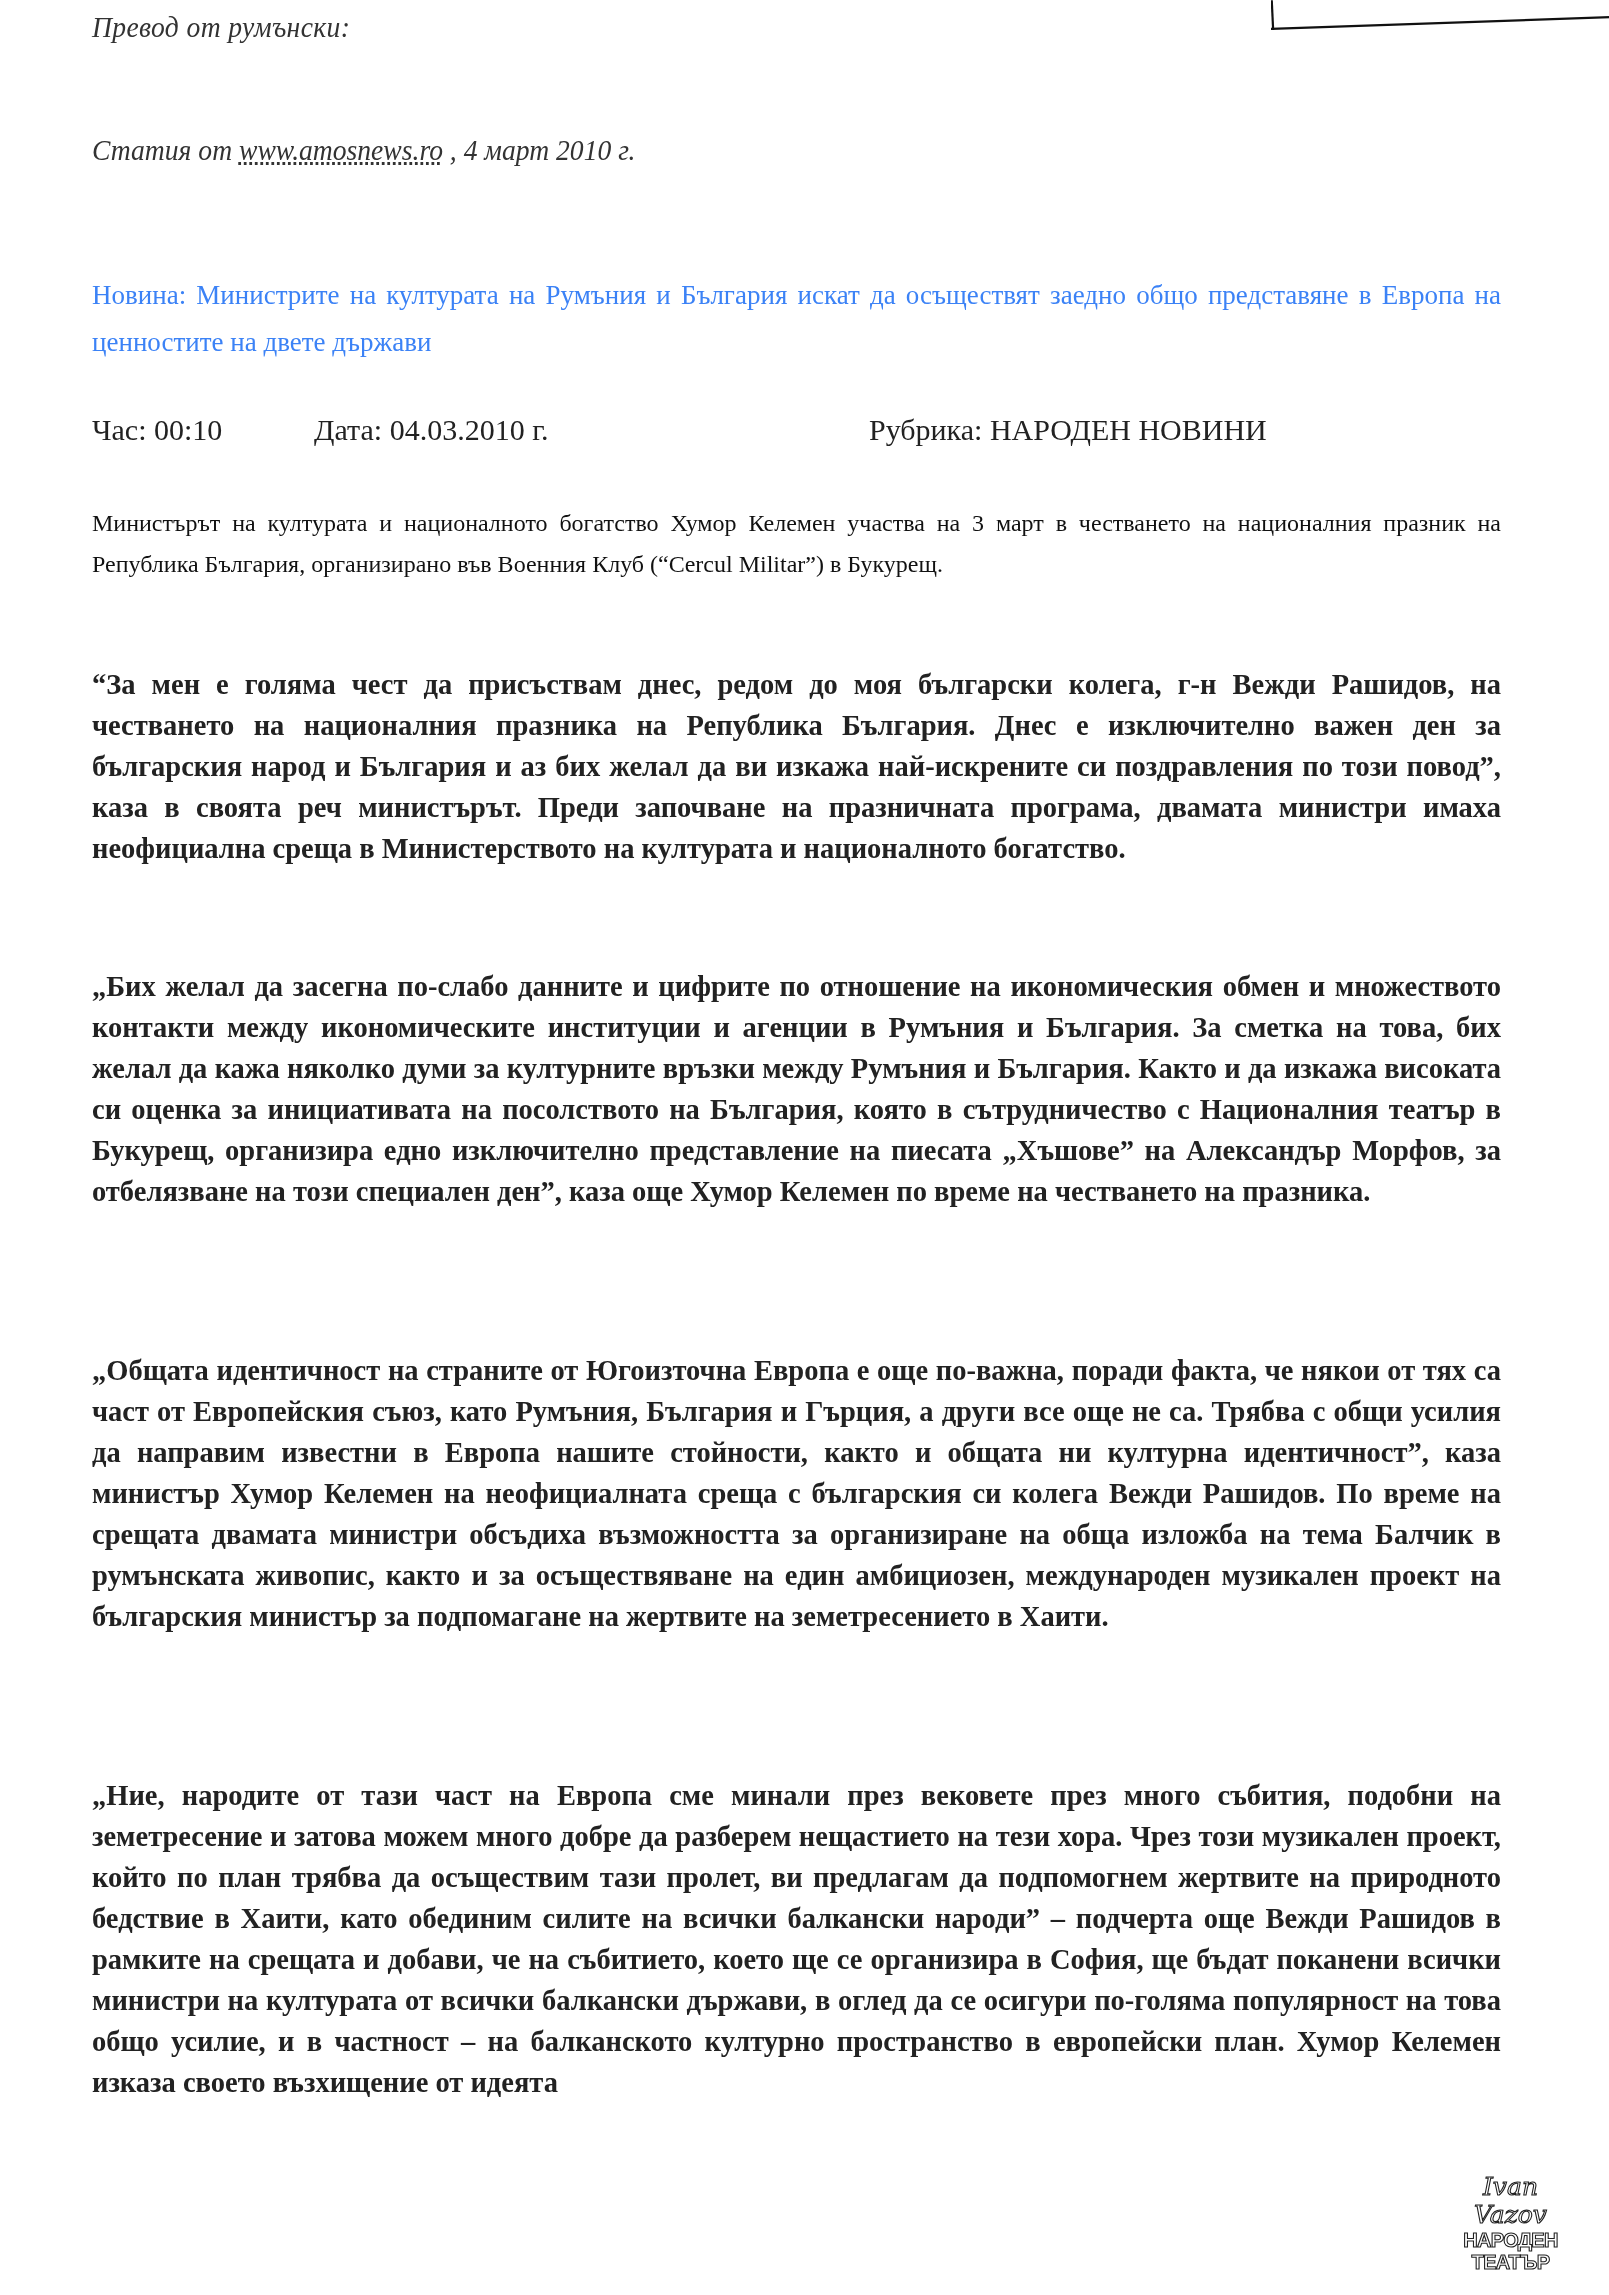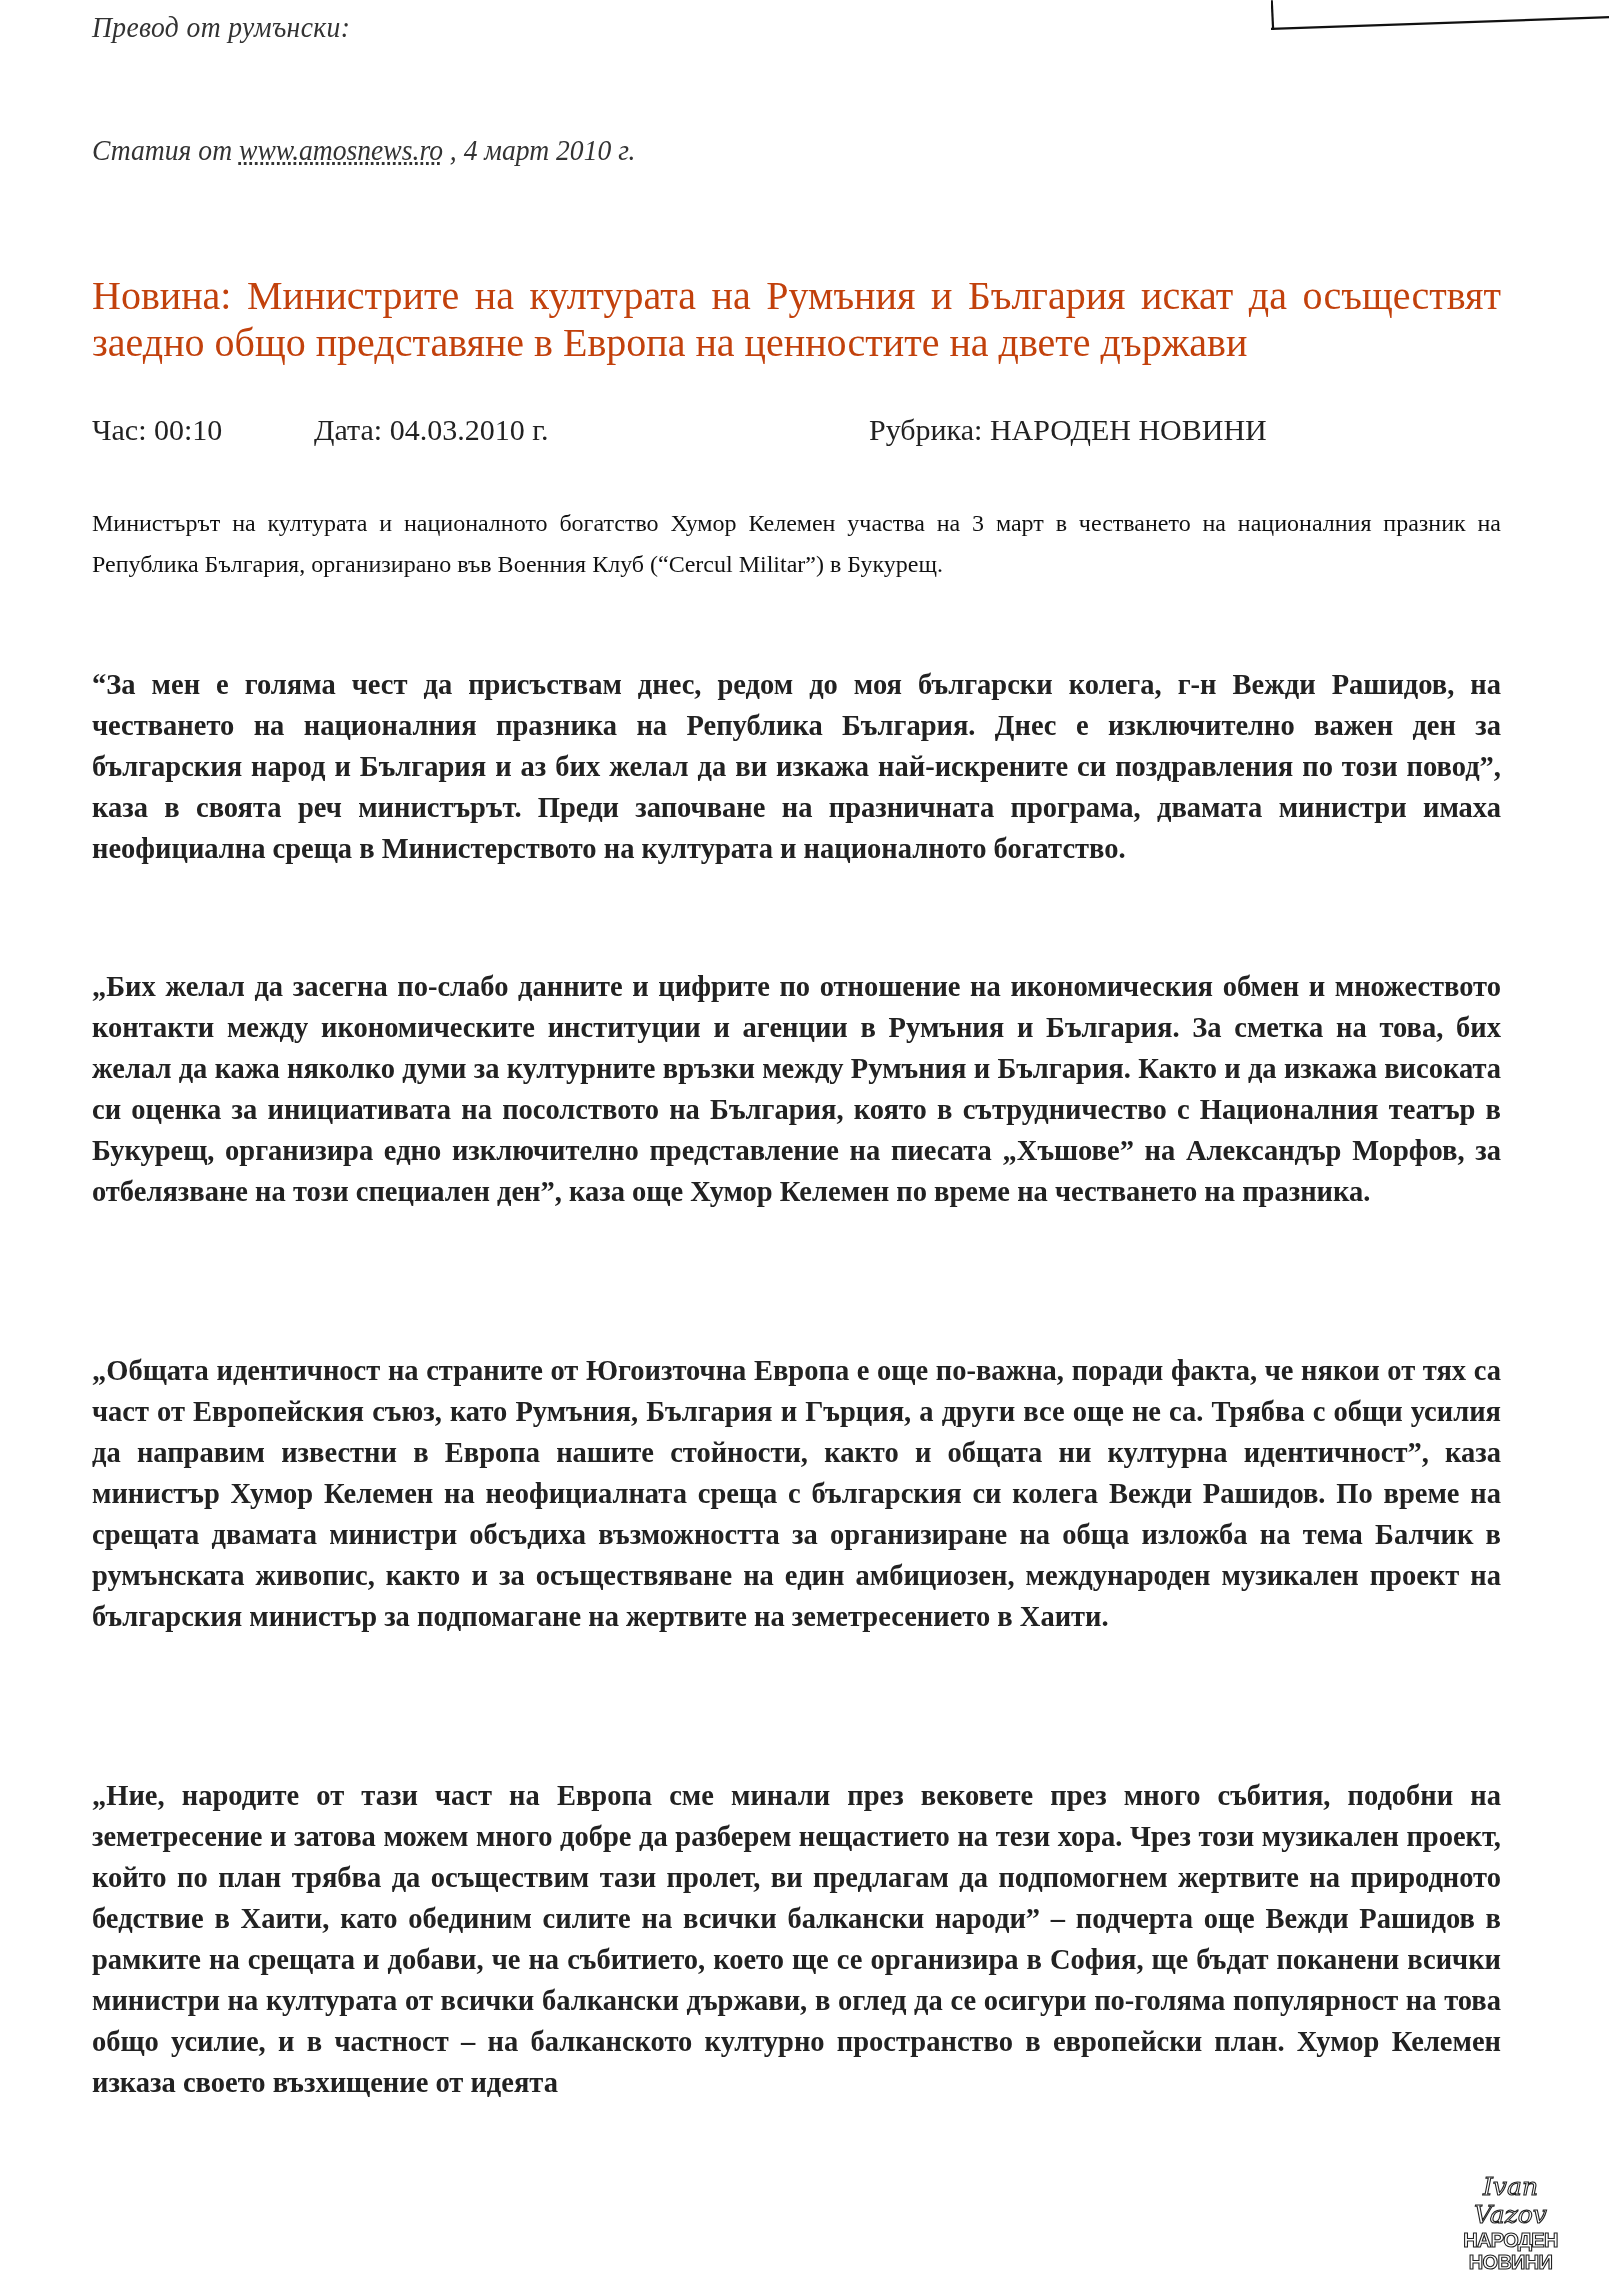--- a/index.html
+++ b/index.html
@@ -54,24 +54,24 @@
     .source-line a {
       color: #333;
       text-decoration: underline;
       text-decoration-style: dotted;
     }
     .headline {
       position: absolute;
       top: 272px;
       left: 0;
       width: 1409px;
-      font-size: 40px;
+      font-size: 27px;
       line-height: 47px;
       text-align: justify;
-      color: #c2410c;
+      color: #3b82f6;
     }
     .meta-row {
       position: absolute;
       top: 413px;
       left: 0;
       width: 1409px;
       font-size: 30px;
       color: #222;
       white-space: nowrap;
     }
@@ -163,15 +163,15 @@
 
   <p class="para p1">“За мен е голяма чест да присъствам днес, редом до моя български колега, г-н Вежди Рашидов, на честването на националния празника на Република България. Днес е изключително важен ден за българския народ и България и аз бих желал да ви изкажа най-искрените си поздравления по този повод”, каза в своята реч министърът. Преди започване на празничната програма, двамата министри имаха неофициална среща в Министерството на културата и националното богатство.</p>
   <p class="para p2">„Бих желал да засегна по-слабо данните и цифрите по отношение на икономическия обмен и множеството контакти между икономическите институции и агенции в Румъния и България. За сметка на това, бих желал да кажа няколко думи за културните връзки между Румъния и България. Както и да изкажа високата си оценка за инициативата на посолството на България, която в сътрудничество с Националния театър в Букурещ, организира едно изключително представление на пиесата „Хъшове” на Александър Морфов, за отбелязване на този специален ден”, каза още Хумор Келемен по време на честването на празника.</p>
   <p class="para p3">„Общата идентичност на страните от Югоизточна Европа е още по-важна, поради факта, че някои от тях са част от Европейския съюз, като Румъния, България и Гърция, а други все още не са. Трябва с общи усилия да направим известни в Европа нашите стойности, както и общата ни културна идентичност”, каза министър Хумор Келемен на неофициалната среща с българския си колега Вежди Рашидов. По време на срещата двамата министри обсъдиха възможността за организиране на обща изложба на тема Балчик в румънската живопис, както и за осъществяване на един амбициозен, международен музикален проект на българския министър за подпомагане на жертвите на земетресението в Хаити.</p>
   <p class="para p4">„Ние, народите от тази част на Европа сме минали през вековете през много събития, подобни на земетресение и затова можем много добре да разберем нещастието на тези хора. Чрез този музикален проект, който по план трябва да осъществим тази пролет, ви предлагам да подпомогнем жертвите на природното бедствие в Хаити, като обединим силите на всички балкански народи” – подчерта още Вежди Рашидов в рамките на срещата и добави, че на събитието, което ще се организира в София, ще бъдат поканени всички министри на културата от всички балкански държави, в оглед да се осигури по-голяма популярност на това общо усилие, и в частност – на балканското културно пространство в европейски план. Хумор Келемен изказа своето възхищение от идеята</p>
 </div>
 
 <div class="logo">
   <span class="logo-signature">Ivan Vazov</span>
   <span class="logo-name">НАРОДЕН</span>
-  <span class="logo-name">НОВИНИ</span>
+  <span class="logo-name">ТЕАТЪР</span>
 </div>
 
 
 </body></html>

